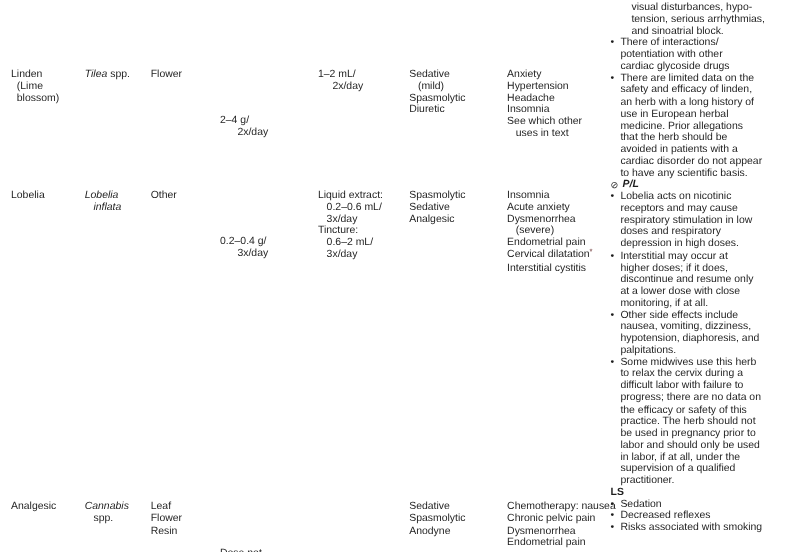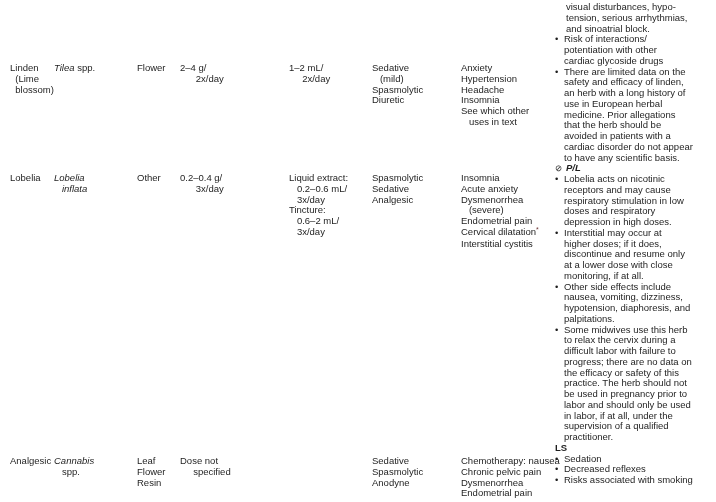--- a/index.html
+++ b/index.html
@@ -7,29 +7,29 @@
     width: 716px; height: 502px; overflow: hidden; background: #ffffff;
   }
   .page {
     position: relative; width: 716px; height: 502px; background: #ffffff;
     font-family: "Liberation Sans", sans-serif;
     font-size: 9.5px; line-height: 10.75px; color: #1e1e1e;
   }
   .row { position: absolute; left: 0; width: 716px; }
   .cell { position: absolute; top: 0; white-space: pre; }
   .c1 { left: 10px; }
-  .c2 { left: 54px; }
+  .c2 { left: 77px; }
   .c3 { left: 137px; }
-  .c4 { left: 180px; }
+  .c4 { left: 200px; margin-top: 42px; }
   .c5 { left: 289px; }
   .c6 { left: 372px; }
   .c7 { left: 461px; }
   .i  { font-style: italic; }
   .comments { position: absolute; left: 555px; top: 2px; width: 162px; }
-  .blk-cont   { margin-left: 11px; white-space: pre; }
+  .blk-cont   { margin-left: 19px; white-space: pre; }
   .blk-bullet { position: relative; padding-left: 9px; white-space: pre; }
   .blk-flag   { position: relative; padding-left: 11px; white-space: pre; }
   .dot  { position: absolute; left: 0; top: 0; }
   .prohib { font-size: 8.5px; }
   .blk-head { font-weight: bold; white-space: pre; }
   .pl { font-weight: bold; font-style: italic; }
   .sup { font-size: 7px; position: relative; top: -3px; color: #703838; }
 </style>
 </head>
 <body>
@@ -101,21 +101,21 @@
 Dysmenorrhea
 Endometrial pain</div>
   </div>
 
   <div class="comments">
 
     <div class="blk-cont">visual disturbances, hypo-
 tension, serious arrhythmias,
 and sinoatrial block.</div>
 
-    <div class="blk-bullet"><span class="dot">•</span><span>Risk of interactions/
+    <div class="blk-bullet"><span class="dot">•</span><span>There of interactions/
 potentiation with other
 cardiac glycoside drugs</span></div>
 
 
     <div class="blk-bullet"><span class="dot">•</span><span>There are limited data on the
 safety and efficacy of linden,
 an herb with a long history of
 use in European herbal
 medicine. Prior allegations
 that the herb should be

